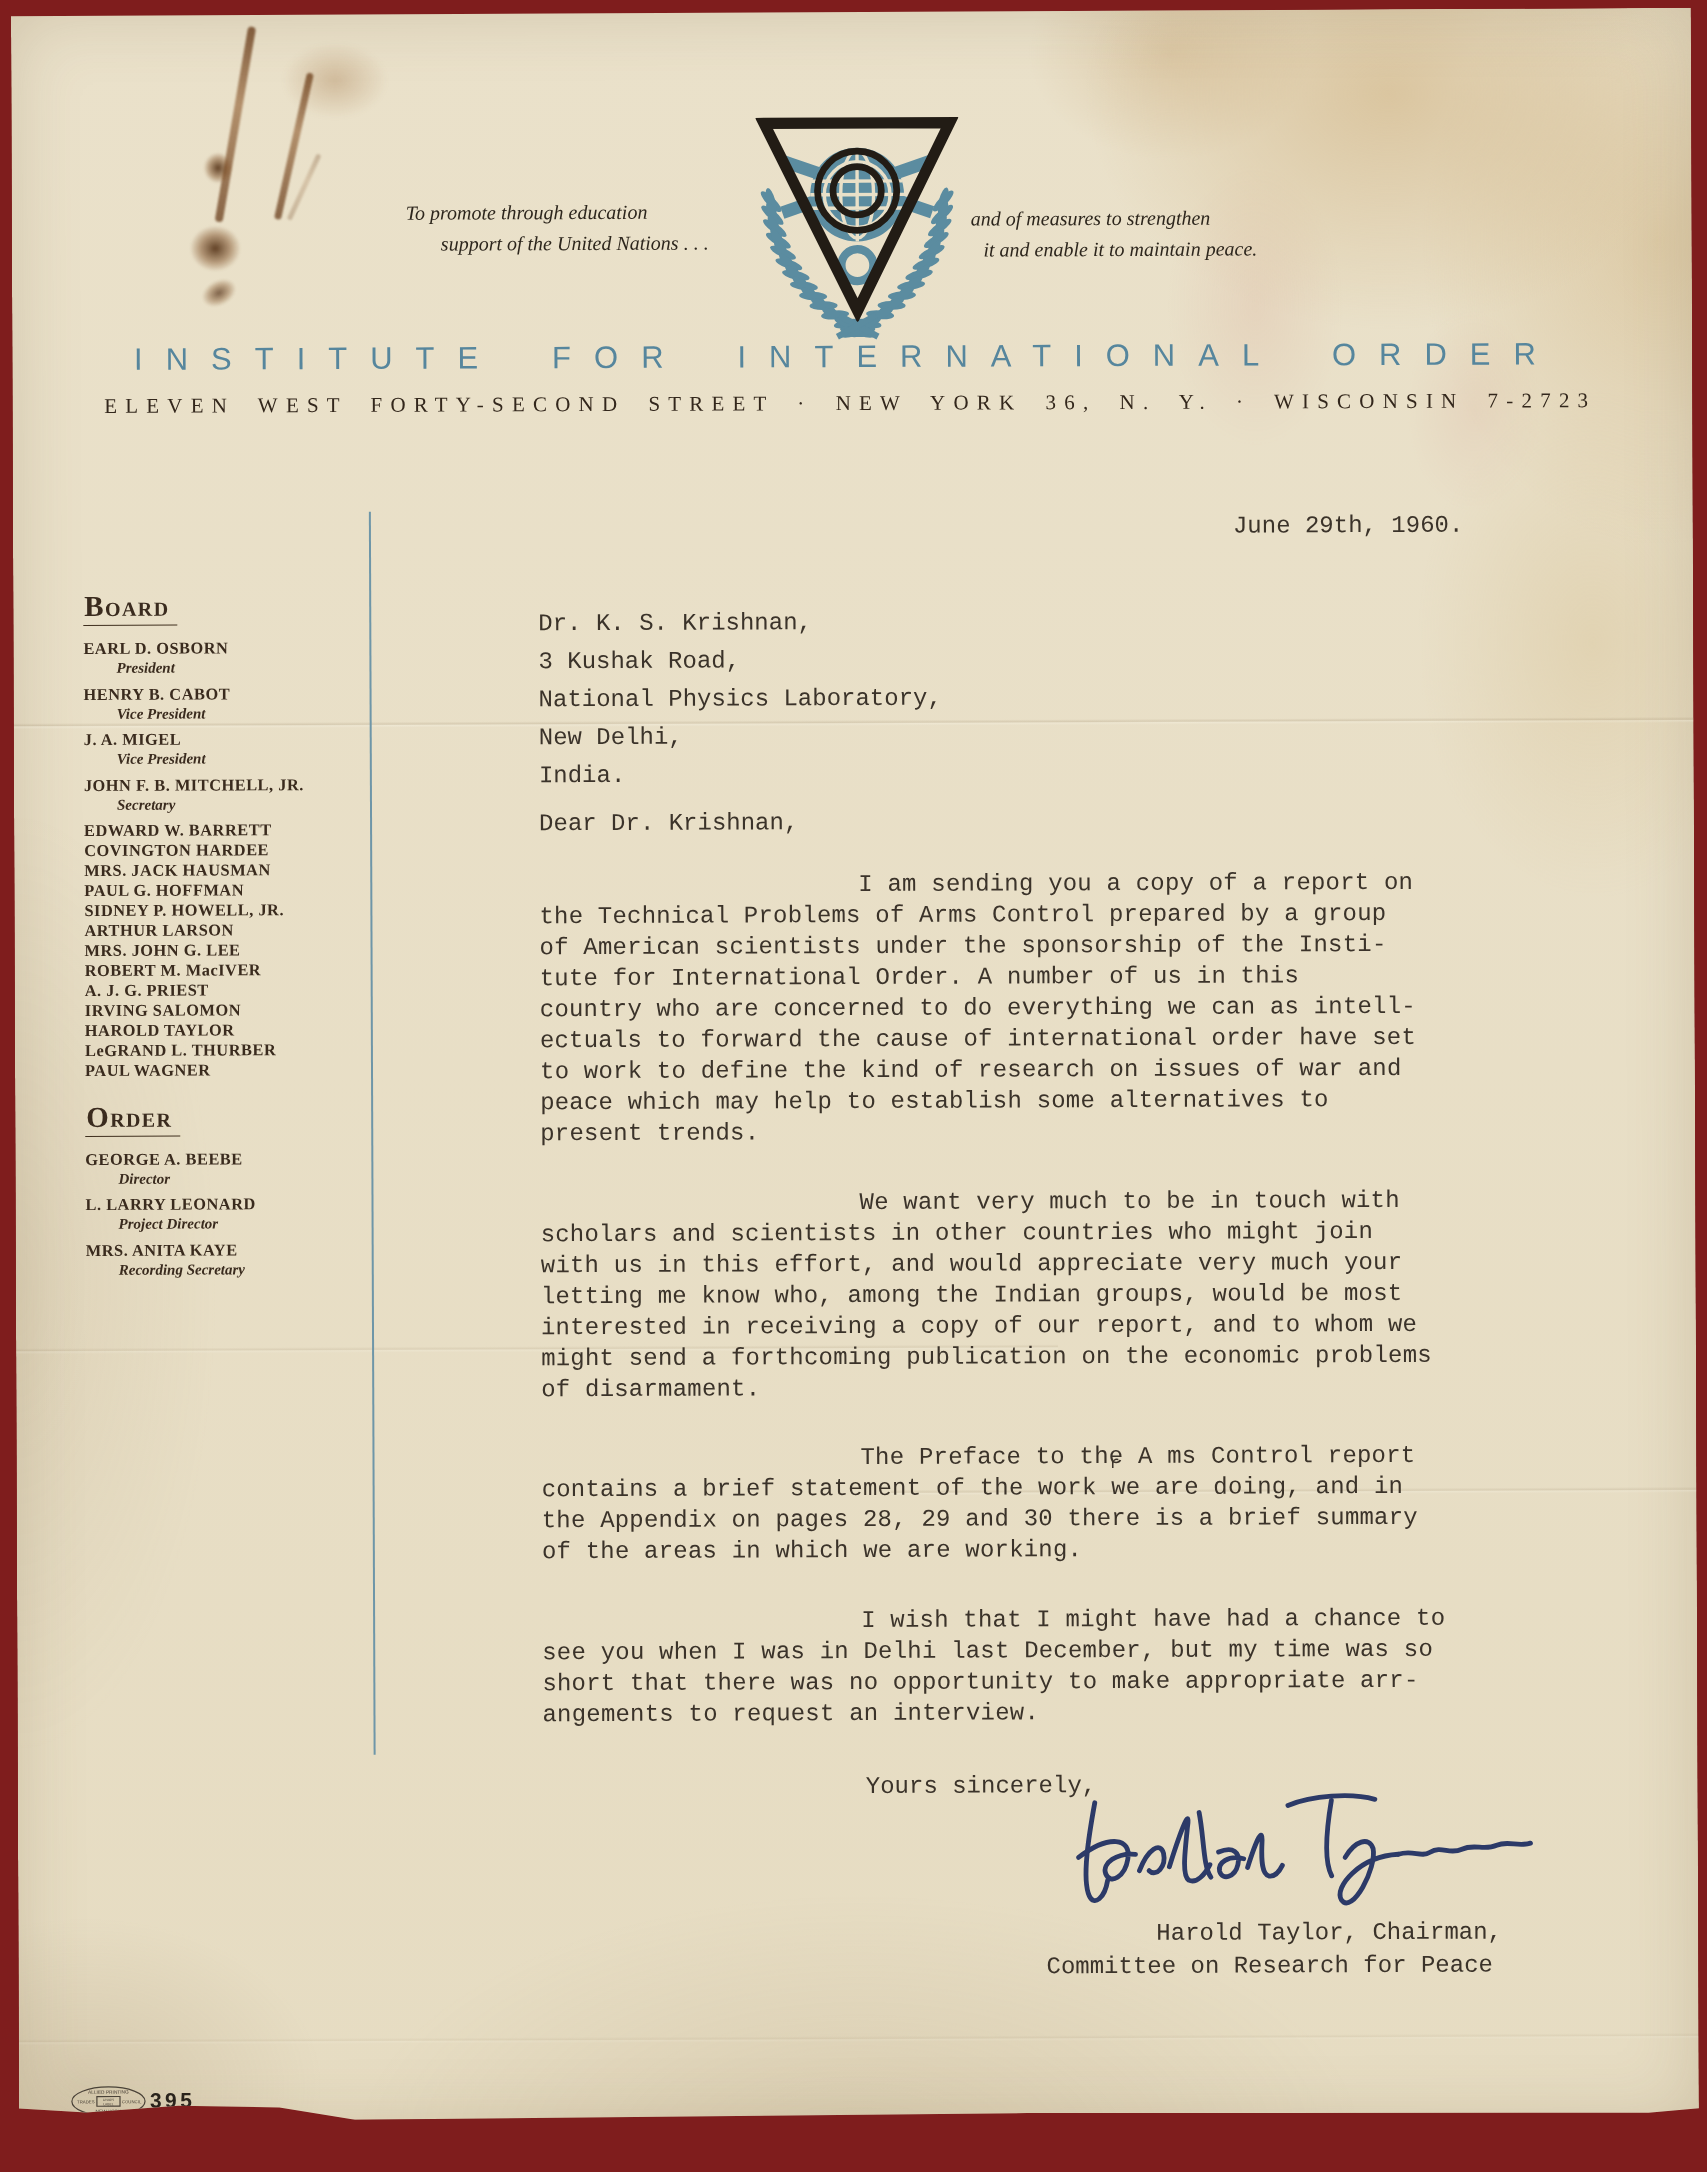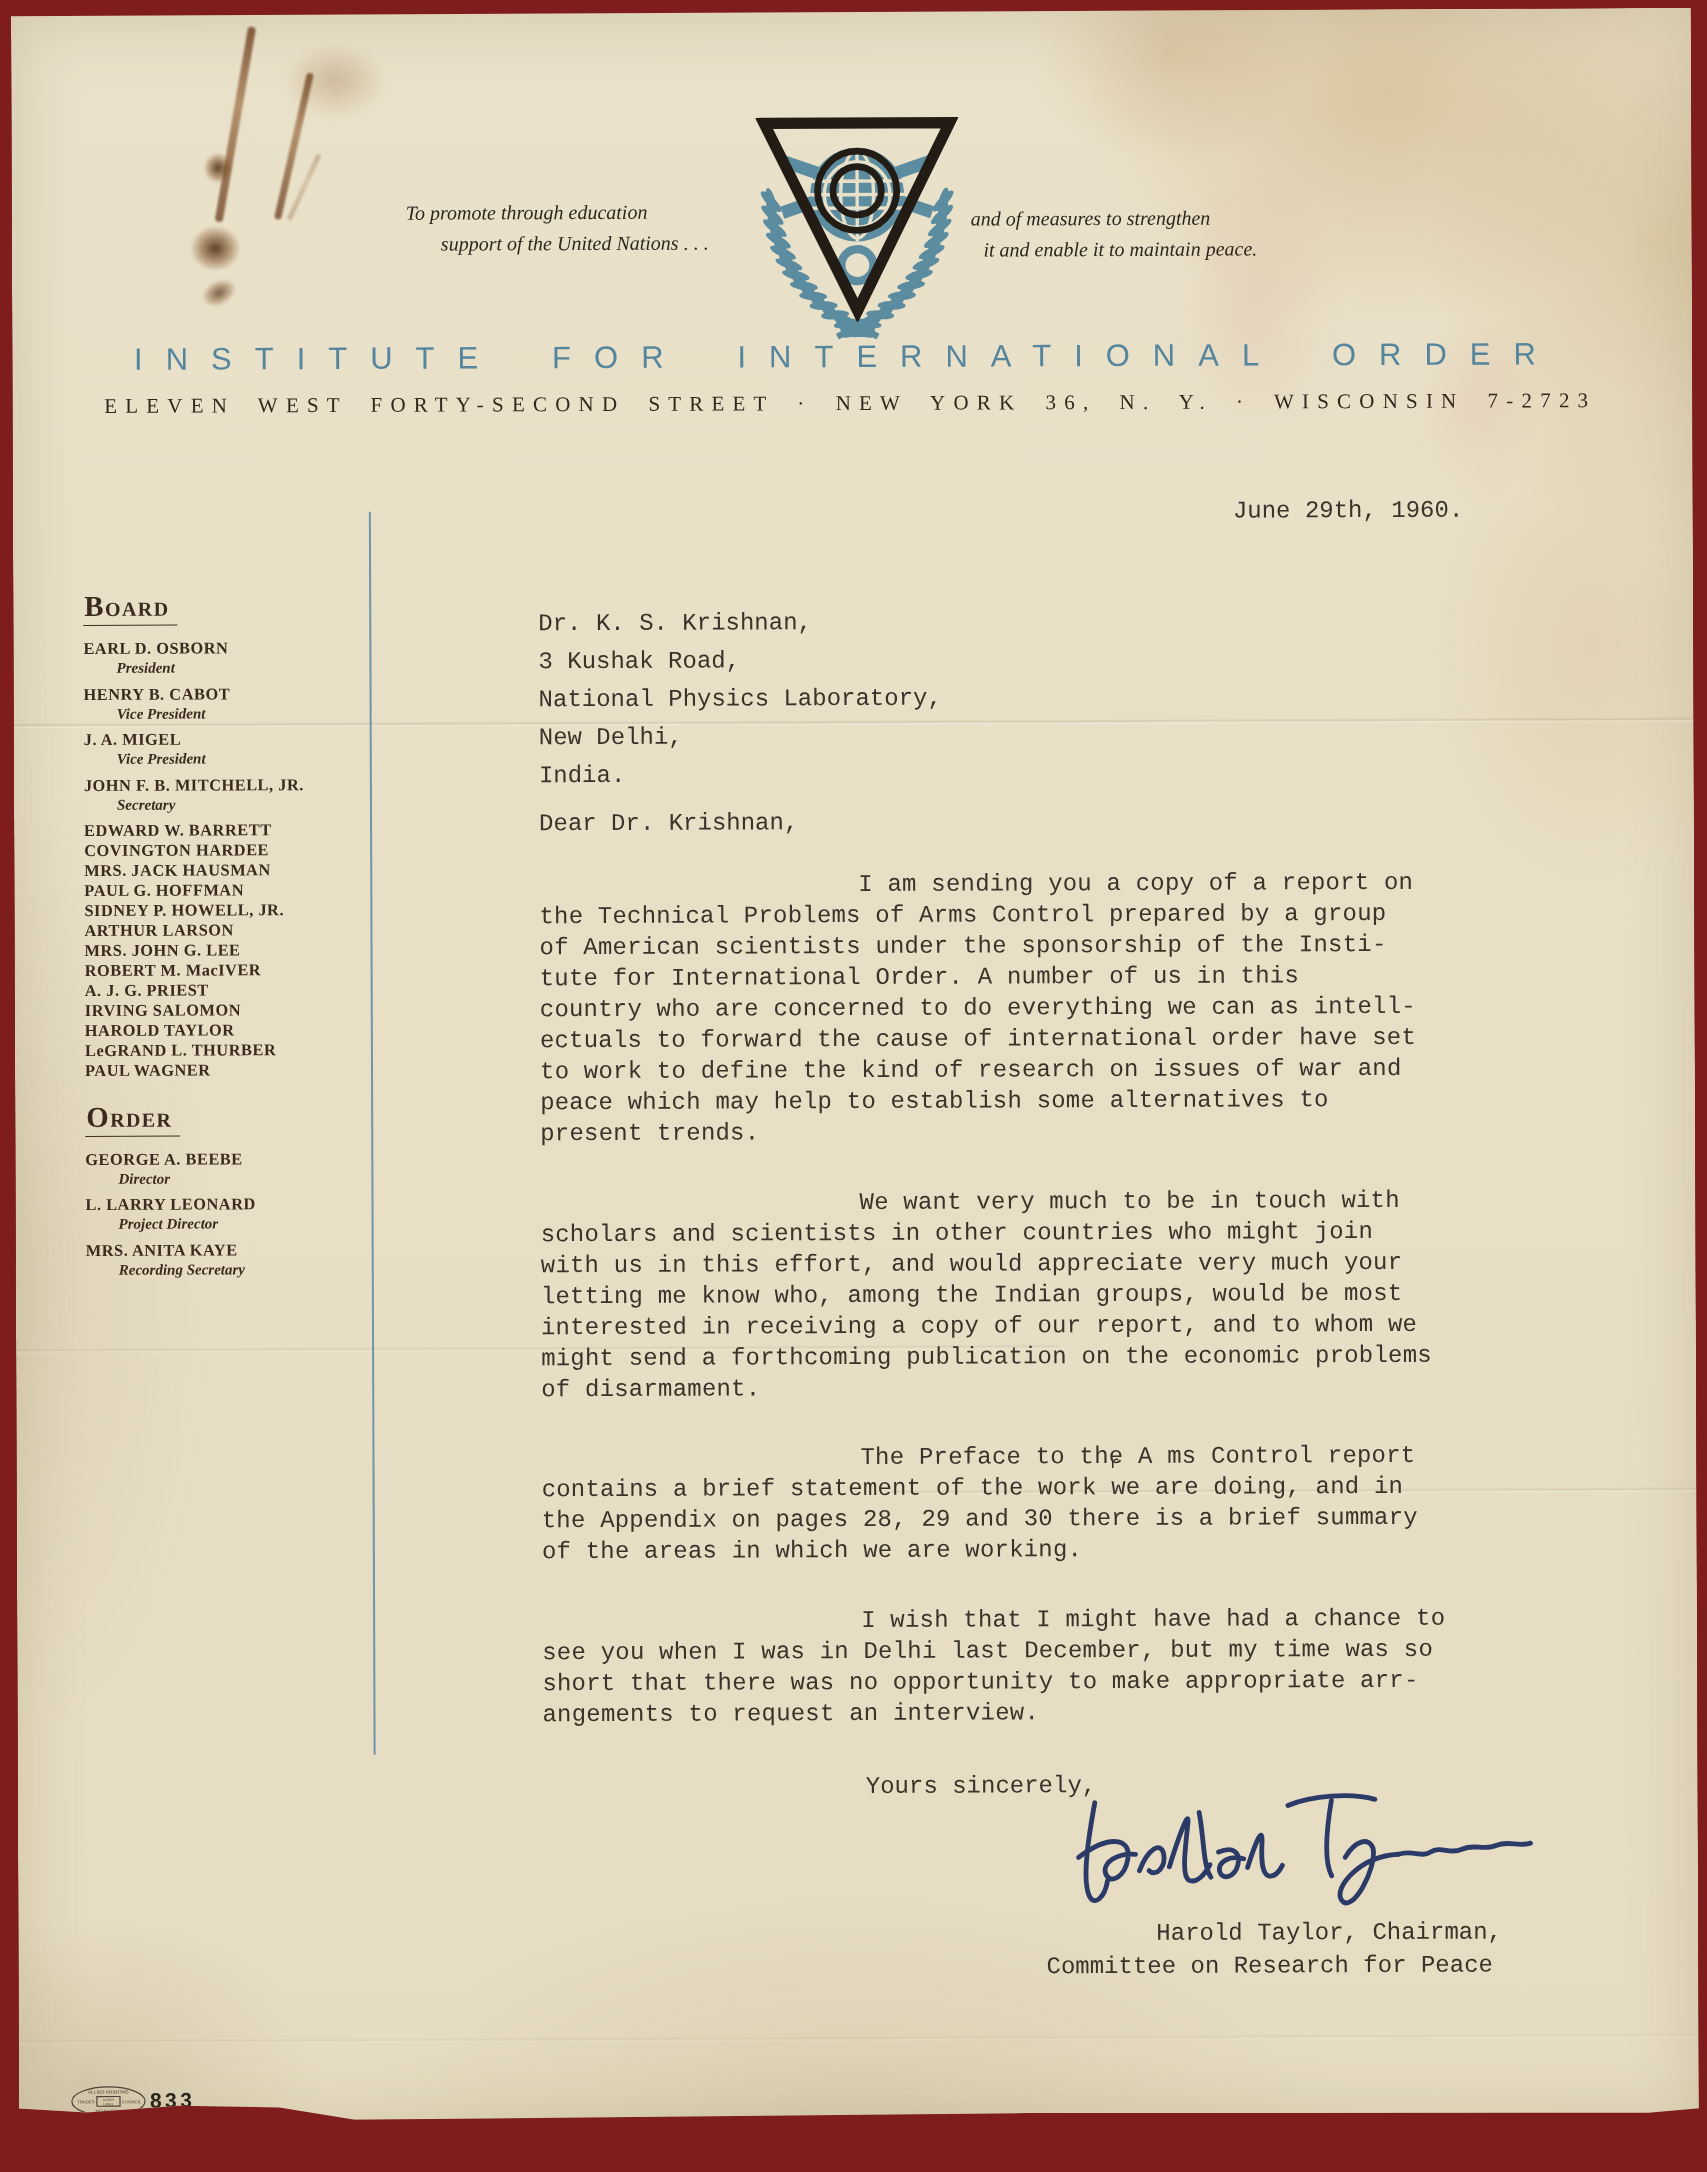--- a/index.html
+++ b/index.html
@@ -40,21 +40,21 @@
 
   .logo{position:absolute;left:744px;top:101px;width:203px;height:230px;}
 
   .org-name{position:absolute;left:0;right:0;top:328px;text-align:center;
     font-family:"Liberation Sans","DejaVu Sans",sans-serif;font-size:31px;font-weight:400;
     letter-spacing:23px;word-spacing:19.3px;color:#56869d;margin-left:-11.6px;}
   .addr-line{position:absolute;left:0;right:0;top:380px;text-align:center;
     font-family:"Liberation Serif","DejaVu Serif",serif;font-size:21px;
     letter-spacing:8.2px;word-spacing:9.7px;color:#33271c;margin-left:-4.3px;}
 
-  .date{position:absolute;left:1220px;top:488px;font-size:24px;}
+  .date{position:absolute;left:1220px;top:503px;font-size:24px;}
 
   .divider{position:absolute;left:356px;top:499px;width:1.9px;height:1243px;background:#6e96a8;}
 
   .sidebar{position:absolute;left:70px;top:576px;width:329px;color:#3a2b1e;}
   .roster-header{display:inline-block;font-family:"Liberation Serif","DejaVu Serif",serif;
     font-size:29px;font-weight:700;font-variant:small-caps;letter-spacing:1.4px;
     border-bottom:1.9px solid #40301f;padding:0 7.7px 2.4px 1px;margin:0 0 12.6px 0;text-align:right;}
   .staff-block{margin-top:19.3px;}
   .roster{list-style:none;margin:0;padding:0;}
   .nm{display:block;font-family:"Liberation Serif","DejaVu Serif",serif;font-size:16.4px;line-height:20px;font-weight:700;letter-spacing:0.5px;}
@@ -330,17 +330,17 @@
       </g>
       <g fill="#4a4238" font-family="Liberation Sans, sans-serif" text-anchor="middle">
         <text x="80" y="22" font-size="10">ALLIED PRINTING</text>
         <text x="33" y="42" font-size="9">TRADES</text>
         <text x="80" y="37" font-size="7">UNION</text>
         <text x="80" y="46" font-size="7">LABEL</text>
         <text x="128" y="42" font-size="9">COUNCIL</text>
         <text x="80" y="62" font-size="10">NEW YORK</text>
       </g>
     </svg>
-    <div class="print-num">833</div>
+    <div class="print-num">395</div>
 
   </div>
 </div>
 
 
 </body></html>

